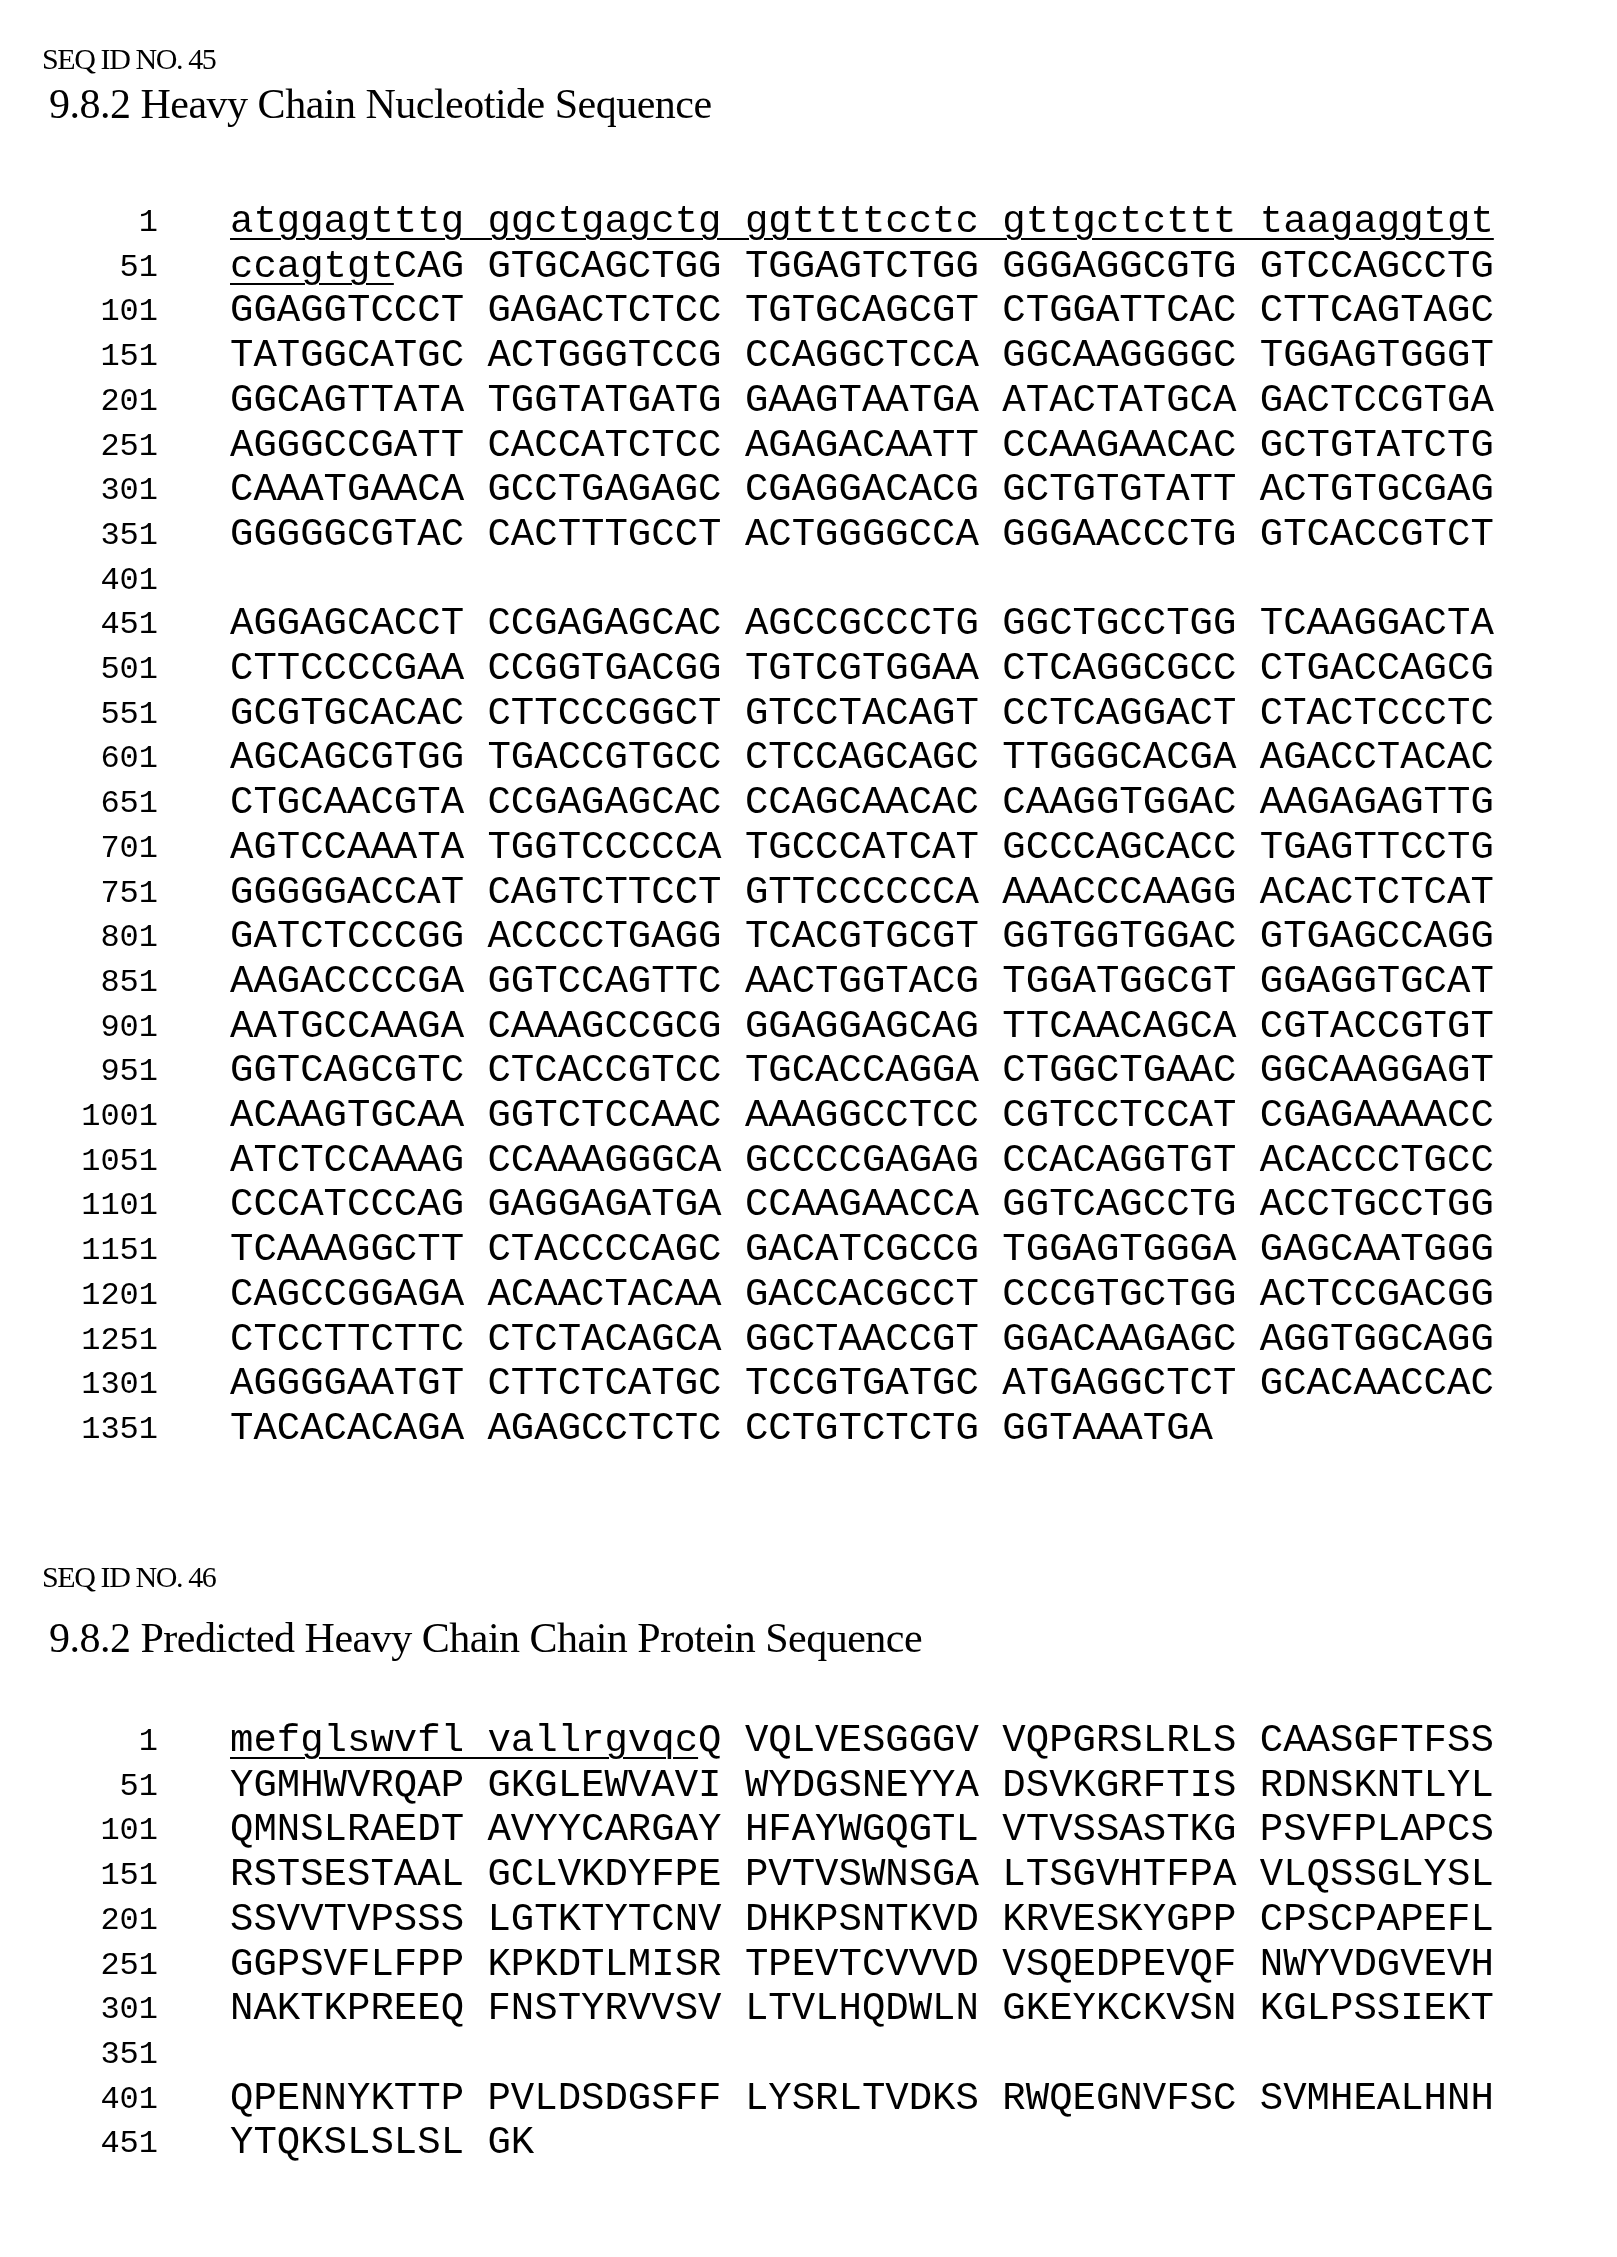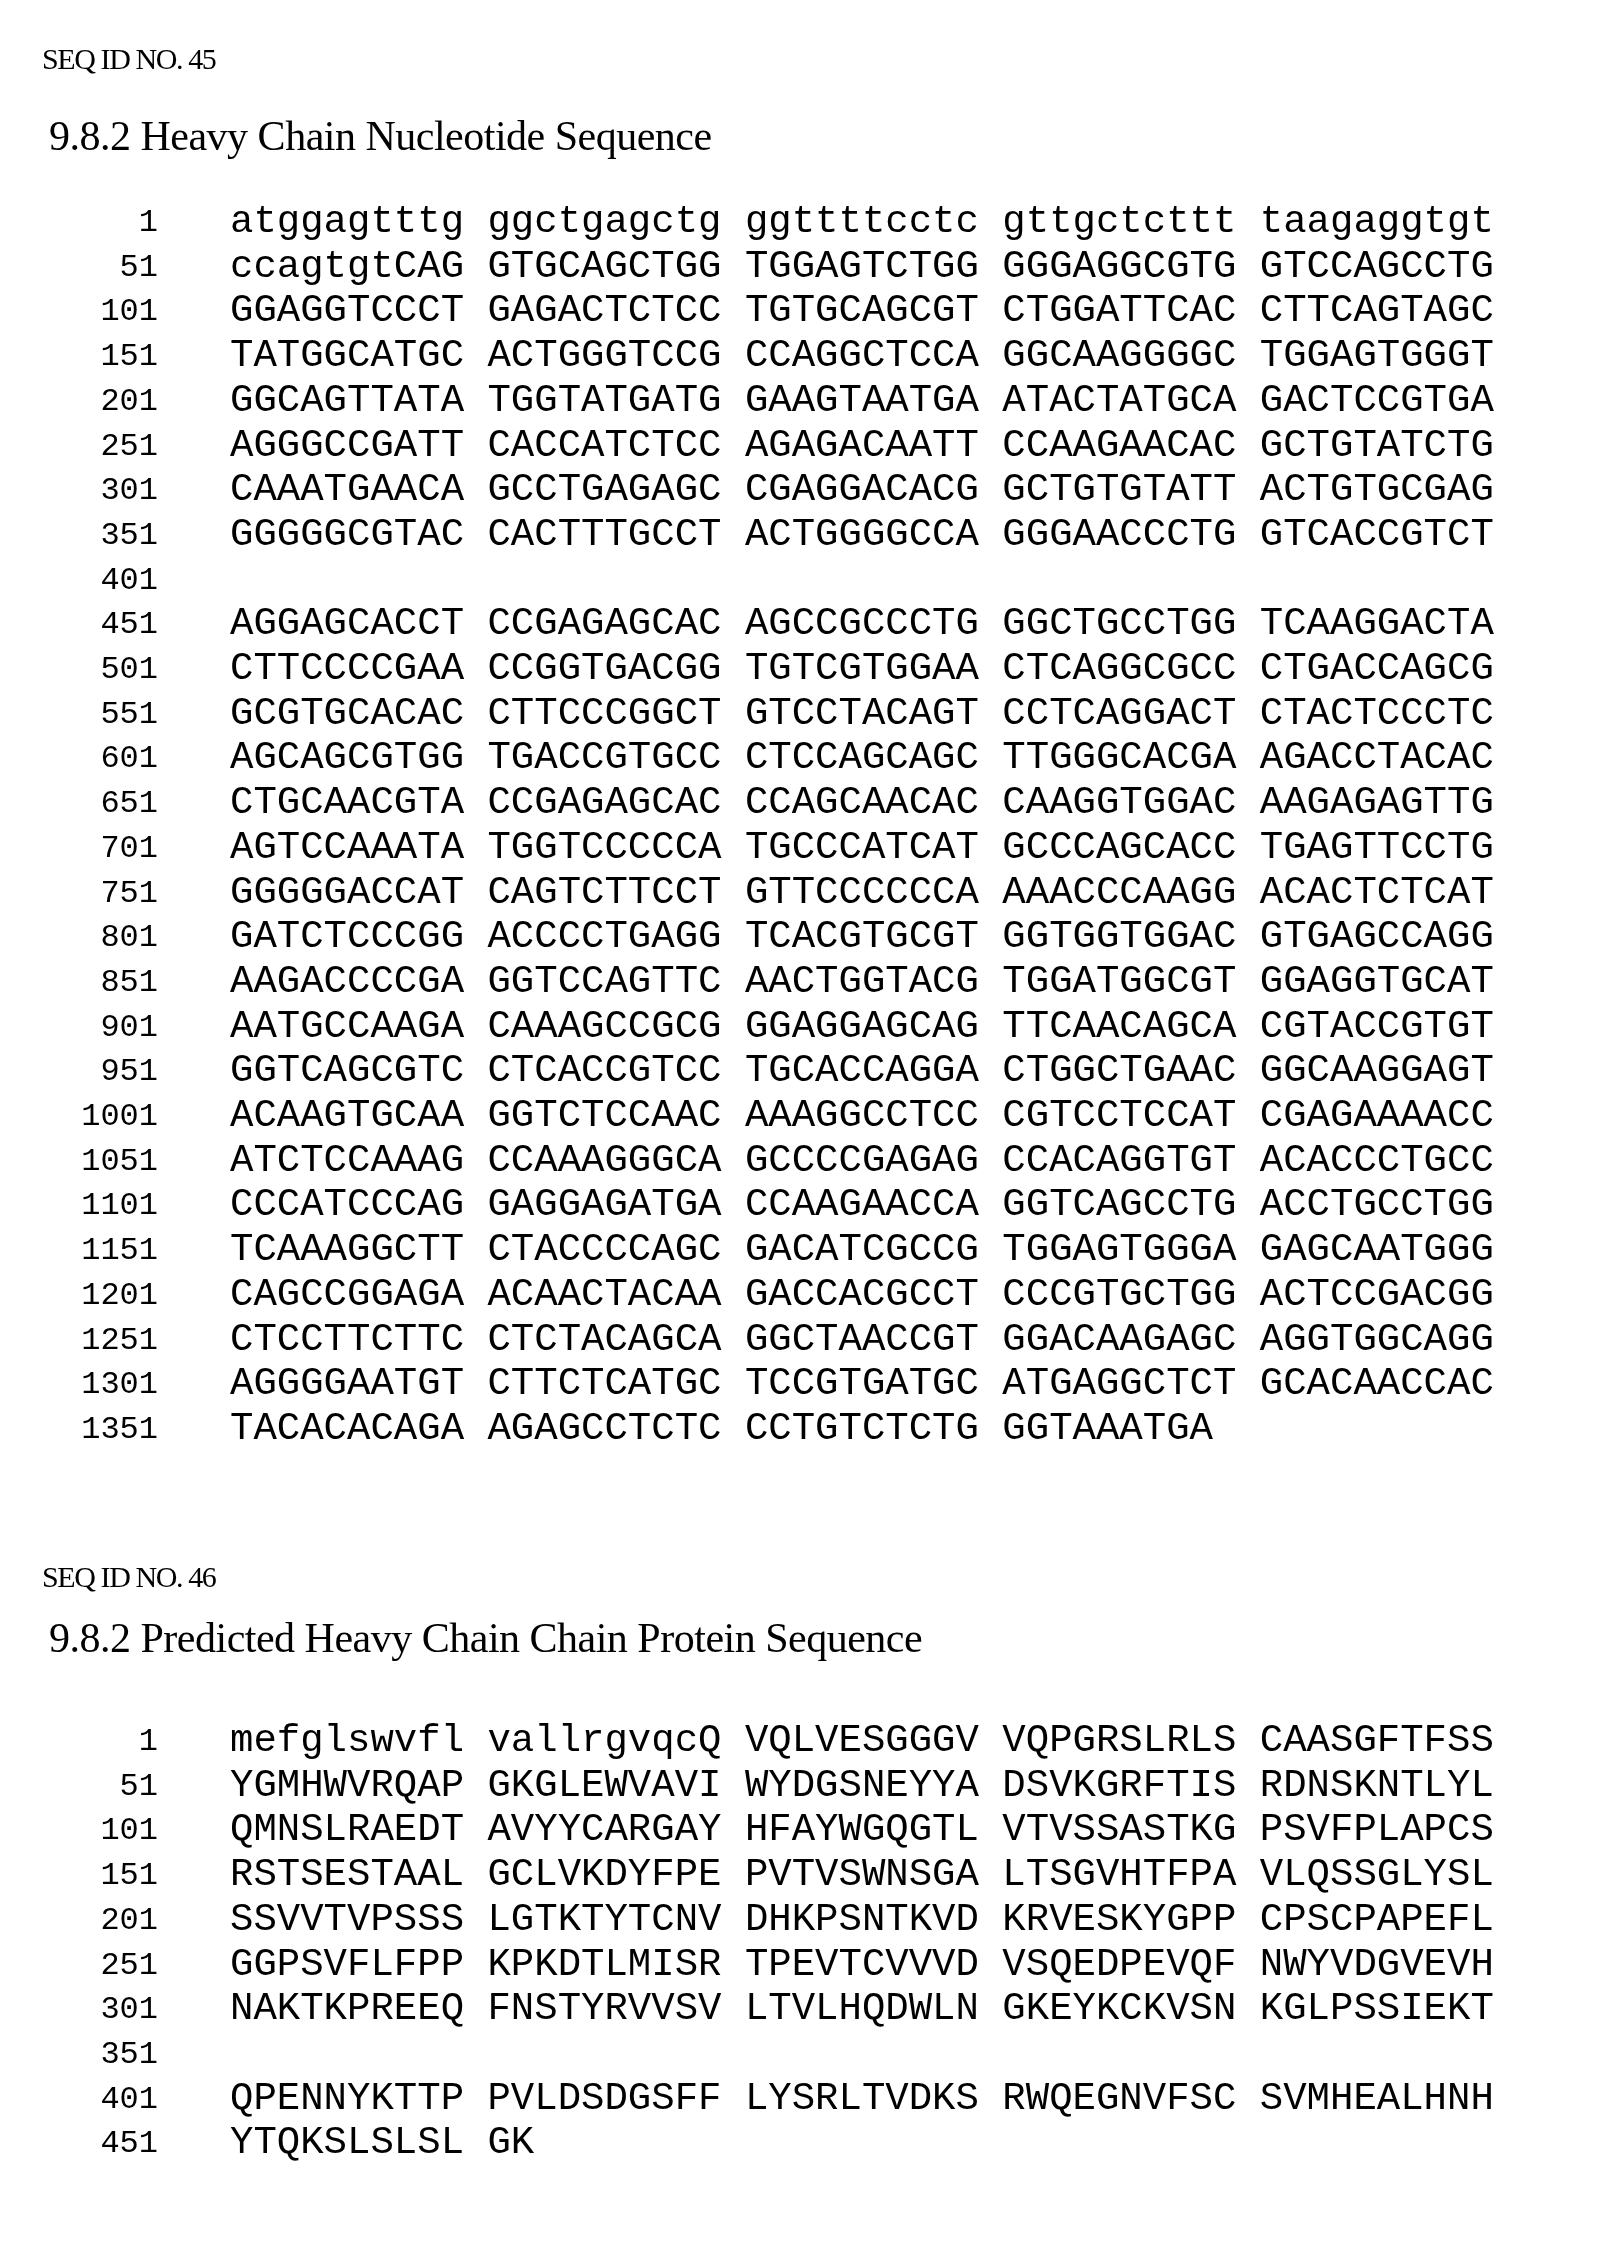--- a/index.html
+++ b/index.html
@@ -4,28 +4,28 @@
 <style>
   html, body { margin: 0; padding: 0; background: #ffffff; }
   body { width: 1618px; height: 2258px; position: relative; overflow: hidden; color: #000; }
   .section { position: absolute; left: 0; width: 1618px; }
   .seq-id { position: absolute; left: 42px; font-family: "Liberation Serif", "DejaVu Serif", serif; font-size: 30px; letter-spacing: -1.4px; white-space: nowrap; }
   .seq-title { position: absolute; left: 49px; font-family: "Liberation Serif", "DejaVu Serif", serif; font-size: 42px; letter-spacing: -0.5px; white-space: nowrap; }
   .rows { position: absolute; left: 0; width: 1618px; }
   .row { position: absolute; left: 0; height: 45px; width: 1618px; white-space: nowrap; }
   .num { position: absolute; right: calc(1618px - 158px); font-family: "Liberation Mono", "DejaVu Sans Mono", monospace; font-size: 32px; text-align: right; top: 0; }
   .seq { position: absolute; left: 230px; font-family: "Liberation Mono", "DejaVu Sans Mono", monospace; font-size: 39px; letter-spacing: 0px; top: -3.8px; }
-  .u { text-decoration-thickness: 1.9px; text-underline-offset: 5.7px; }
+  .u { text-decoration: underline; text-decoration-thickness: 1.9px; text-underline-offset: 5.7px; }
 </style>
 </head>
 <body>
 
 <div class="section" style="top:0;">
   <div class="seq-id" style="top:42px;">SEQ ID NO. 45</div>
-  <div class="seq-title" style="top:112px;text-align:right;">9.8.2 Heavy Chain Nucleotide Sequence</div>
+  <div class="seq-title" style="top:80px;text-align:right;">9.8.2 Heavy Chain Nucleotide Sequence</div>
   <div class="rows" id="nuc-rows" style="top:204px;">
       <div class="row" style="top: 0px;">
         <span class="num">1</span>
         <span class="seq"><span class="u">atggagtttg ggctgagctg ggttttcctc gttgctcttt taagaggtgt</span><span></span></span>
       </div>
       <div class="row" style="top: 45px;">
         <span class="num">51</span>
         <span class="seq"><span class="u">ccagtgt</span><span>CAG GTGCAGCTGG TGGAGTCTGG GGGAGGCGTG GTCCAGCCTG</span></span>
       </div>
       <div class="row" style="top: 89px;">

